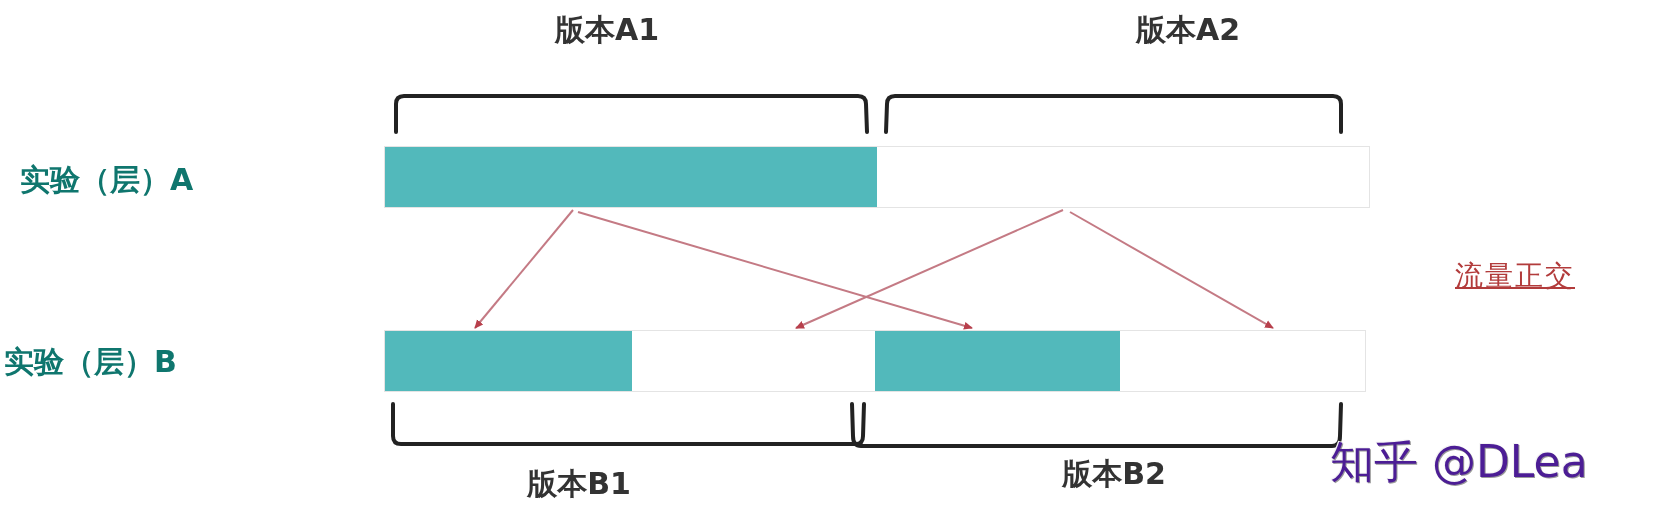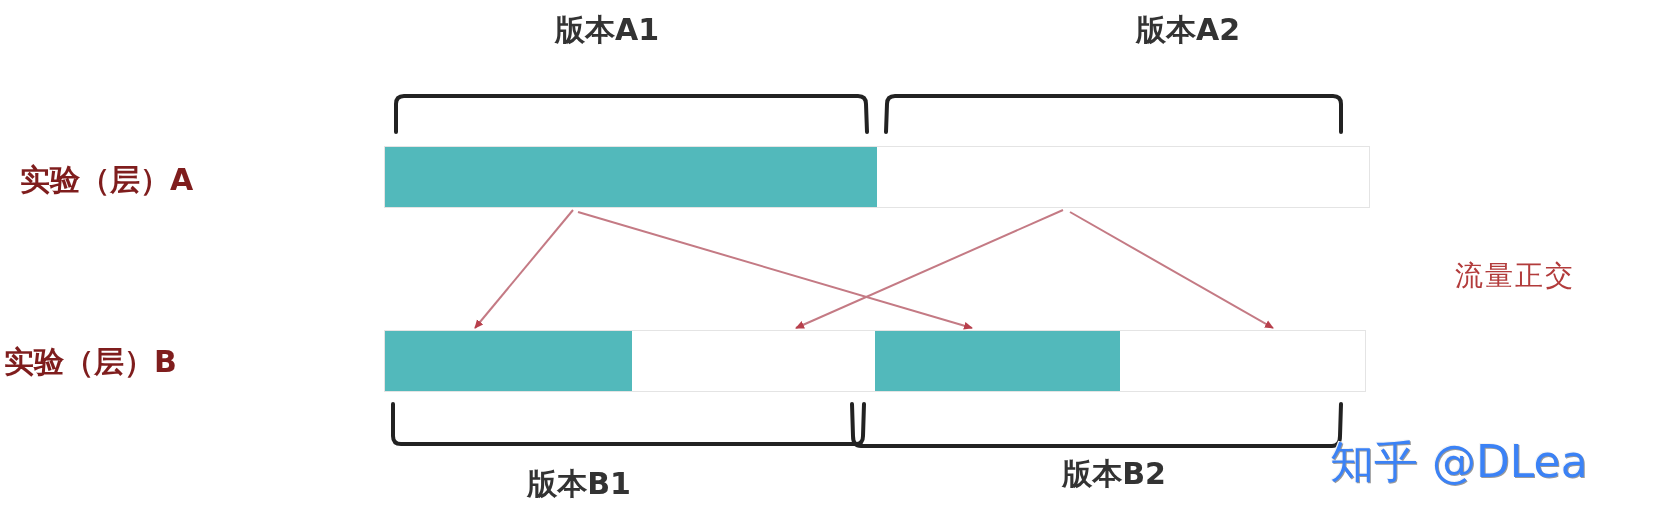--- a/index.html
+++ b/index.html
@@ -1,24 +1,24 @@
 <!DOCTYPE html>
 <html><head>
 <meta charset="utf-8">
 <style>
   html, body { margin: 0; padding: 0; background: #ffffff; }
   body { width: 1656px; height: 528px; position: relative; overflow: hidden;
          font-family: "DejaVu Sans", "Liberation Sans", sans-serif; }
   .abs { position: absolute; }
   .version-label { font-size: 30px; font-weight: bold; color: #333333; white-space: nowrap; transform: translateX(-50%); letter-spacing: 0px; }
-  .layer-label { font-size: 30px; font-weight: bold; color: #7f1d1d; white-space: nowrap; }
+  .layer-label { font-size: 30px; font-weight: bold; color: #0f766e; white-space: nowrap; }
   .bar { position: absolute; border: 1px solid #e4e4e4; background: #ffffff; box-sizing: border-box; }
   .fill { position: absolute; top: 0; bottom: 0; background: #52b9bb; }
-  .annot { font-size: 28px; color: #b23b3b; white-space: nowrap; letter-spacing: 2px; }
-  .watermark { font-size: 44px; color: #3b82f6; white-space: nowrap; text-shadow: 1px 1px 0 #9a9a9a, -1px -1px 0 #f4f4f4; }
+  .annot { font-size: 28px; color: #b23b3b; white-space: nowrap; letter-spacing: 2px; text-decoration: underline; }
+  .watermark { font-size: 44px; color: #4c1d95; white-space: nowrap; text-shadow: 1px 1px 0 #9a9a9a, -1px -1px 0 #f4f4f4; }
   svg.overlay { position: absolute; left: 0; top: 0; }
 </style>
 </head>
 <body>
 
 <div class="abs version-label" style="left:587px; top:10px;margin-left:20px;">版本A1</div>
 <div class="abs version-label" style="left:1188px; top:10px;">版本A2</div>
 
 <div class="abs layer-label" style="left:20px; top:160px;">实验（层）A</div>
 <div class="abs layer-label" style="left:4px; top:342px;">实验（层）B</div>

